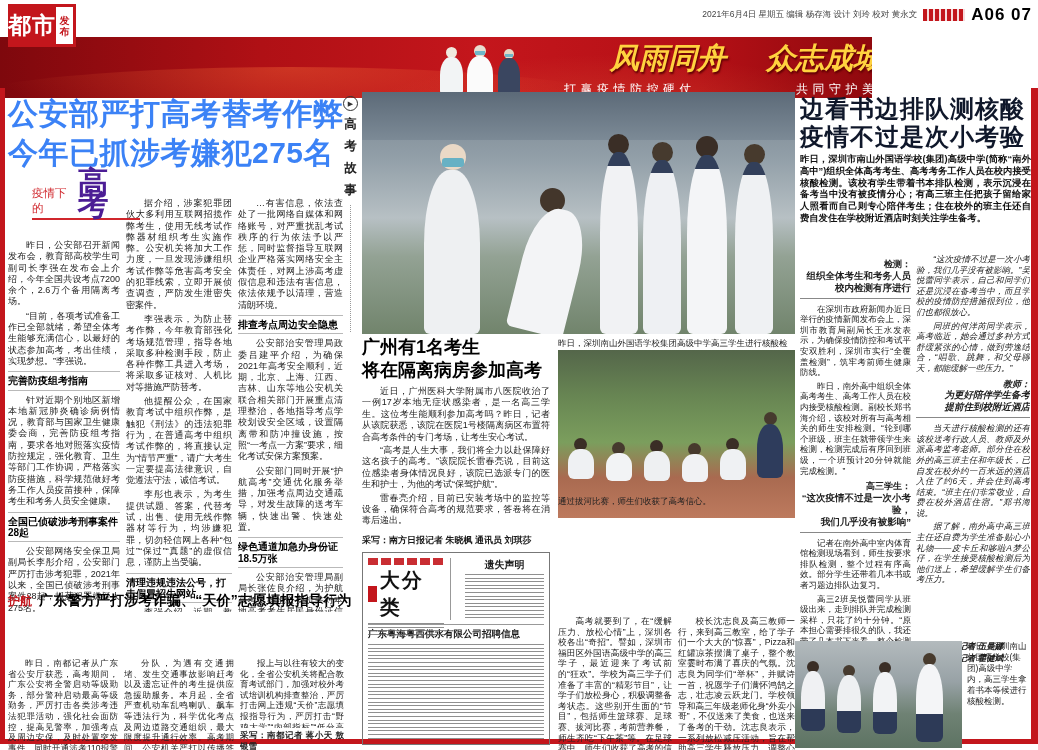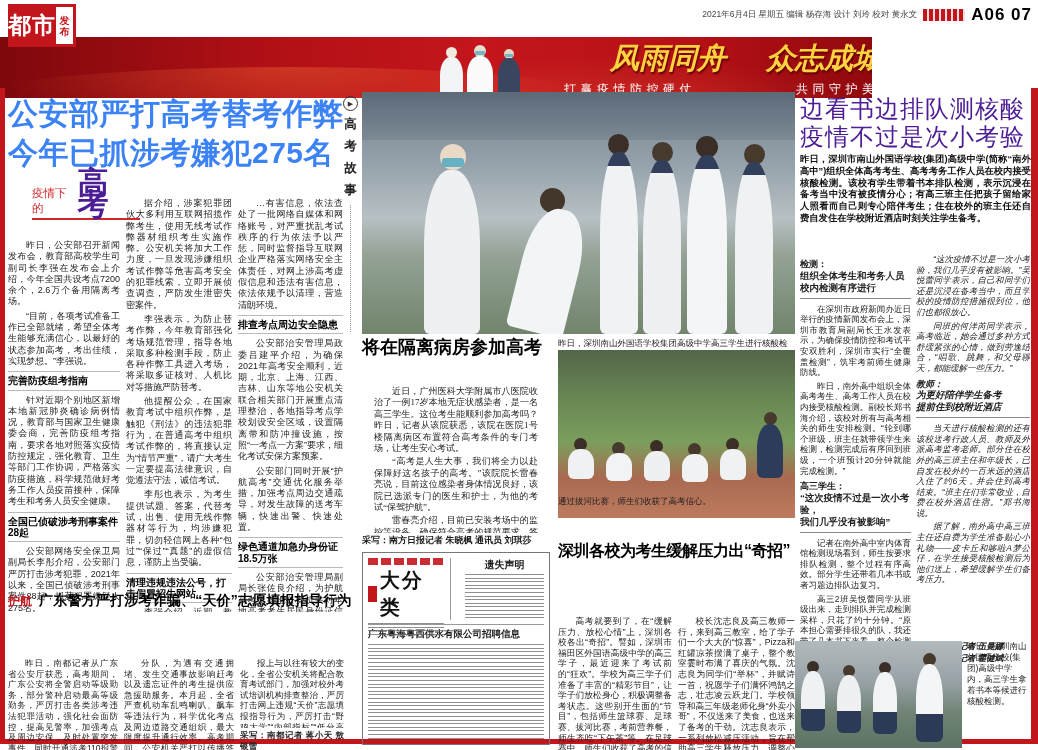--- a/index.html
+++ b/index.html
@@ -50,39 +50,39 @@
   #storytag .dots{flex:1;width:0;border-left:1px dotted #999;margin-top:6px;}
   
   .photo{position:absolute;overflow:hidden;}
   .head{position:absolute;border-radius:50%;}
   .torso{position:absolute;border-radius:45% 45% 6px 6px;}
   .cap{position:absolute;font-size:8.5px;color:#222;line-height:11px;}
   
   #gzhead{position:absolute;left:362px;top:336px;width:192px;font-size:18px;line-height:23px;font-weight:900;color:#000;}
   #gzbody{position:absolute;left:362px;top:386px;width:188px;height:160px;display:flex;flex-direction:column;font-size:9px;line-height:11.4px;text-align:justify;}
   #gzbody .body{flex:1;overflow:hidden;}
-  #gzbody p{margin:0 12px 2px;text-indent:2em;font-family:Liberation Serif, serif;}
+  #gzbody p{margin:0 0 2px;text-indent:2em;}
   
   #adbox{position:absolute;left:362px;top:552px;width:188px;height:193px;border:1px solid #777;box-sizing:border-box;padding:5px;}
   .micro{background-image:repeating-linear-gradient(180deg,#6a6a6a 0 1px,transparent 1px 3.6px);opacity:.75;}
   .micro-red{background-image:repeating-linear-gradient(90deg,#c3161c 0 10px,transparent 10px 13px);height:7px;opacity:.9;}
   #adbox .top{display:flex;gap:6px;height:62px;}
   #adbox .brand{width:76px;}
   #adbox .brand .big{font-size:20px;font-weight:900;letter-spacing:2px;color:#111;margin:2px 0;display:flex;align-items:center;gap:3px;}
   #adbox .brand .big i{display:inline-block;width:9px;height:16px;background:#c3161c;}
   #adbox .lost{flex:1;border-left:1px solid #999;padding-left:14px;font-family:Liberation Serif, serif;}
   #adbox .lost .t{text-align:center;font-weight:bold;font-size:10px;margin-bottom:2px;}
   #adbox .rt{font-weight:bold;font-size:9.5px;margin:4px 0 3px;border-top:1px solid #999;padding-top:3px;}
   
   #szhead{position:absolute;left:558px;top:540px;width:237px;font-size:16px;line-height:21px;font-weight:900;color:#000;letter-spacing:-0.5px;}
   
-  #rhead{position:absolute;left:800px;top:95px;width:232px;font-size:24px;line-height:28px;font-weight:400;color:#4c1d95;letter-spacing:1px;}
+  #rhead{position:absolute;left:800px;top:95px;width:232px;font-size:24px;line-height:28px;font-weight:700;color:#0f172a;letter-spacing:1px;}
   #rlead{position:absolute;left:800px;top:154px;width:231px;font-size:9.3px;font-weight:bold;line-height:11.8px;text-align:justify;color:#111;}
   .rcol{font-size:8.5px;line-height:10.6px;}
-  .rsec{border-bottom:1px solid #888;padding-bottom:4px;margin:5px 0 5px;text-align:left;text-indent:0;}
+  .rsec{border-bottom:1px solid #888;padding-bottom:4px;margin:5px 0 5px;text-align:right;text-indent:0;}
   .rsec .lb{font-weight:bold;font-size:9px;}
   .rsec .tt{font-weight:bold;font-size:9.5px;line-height:12px;}
   .pin{display:flex;flex-direction:column;}
   .pin .body{flex:1;overflow:hidden;}
 </style>
 </head>
 <body>
 
 <div id="page">
 
@@ -203,20 +203,21 @@
     <div class="head" style="left:290px;top:50px;width:21px;height:21px;background:#463a2e;"></div>
     <div class="torso" style="left:281px;top:68px;width:38px;height:174px;background:linear-gradient(180deg,#323f5a 0 13px,#eef0f3 13px);"></div>
     <div class="head" style="left:334px;top:44px;width:22px;height:22px;background:#3a2e26;"></div>
     <div class="torso" style="left:325px;top:63px;width:40px;height:179px;background:linear-gradient(180deg,#323f5a 0 14px,#f4f5f7 14px);"></div>
     <div class="head" style="left:382px;top:52px;width:21px;height:21px;background:#473a2d;"></div>
     <div class="torso" style="left:373px;top:70px;width:38px;height:172px;background:linear-gradient(180deg,#323f5a 0 13px,#eff1f3 13px);"></div>
   </div>
   <div class="cap" style="left:558px;top:338px;width:237px;">昨日，深圳南山外国语学校集团高级中学高三学生进行核酸检测。</div>
 
   <div id="gzhead">
+    <div>广州有1名考生</div>
     <div>将在隔离病房参加高考</div>
   </div>
   <div id="gzbody">
     <div class="body">
       <p>近日，广州医科大学附属市八医院收治了一例17岁本地无症状感染者，是一名高三学生。这位考生能顺利参加高考吗？昨日，记者从该院获悉，该院在医院1号楼隔离病区布置符合高考条件的专门考场，让考生安心考试。</p>
       <p>“高考是人生大事，我们将全力以赴保障好这名孩子的高考。”该院院长雷春亮说，目前这位感染者身体情况良好，该院已选派专门的医生和护士，为他的考试“保驾护航”。</p>
       <p>雷春亮介绍，目前已安装考场中的监控等设备，确保符合高考的规范要求，答卷将在消毒后递出。</p>
     </div>
     <div class="byline">采写：南方日报记者 朱晓枫 通讯员 刘琪莎</div>
   </div>
@@ -251,21 +252,20 @@
     <div class="head" style="left:130px;top:93px;width:13px;height:13px;background:#473a2d;"></div>
     <div class="torso" style="left:124px;top:104px;width:26px;height:28px;background:#f1f2f4;"></div>
     <div class="head" style="left:168px;top:88px;width:13px;height:13px;background:#3a2e26;"></div>
     <div class="torso" style="left:162px;top:99px;width:26px;height:31px;background:#eff1f3;"></div>
     <div class="head" style="left:206px;top:62px;width:13px;height:13px;background:#463a2e;"></div>
     <div class="torso" style="left:199px;top:74px;width:26px;height:54px;background:#2e3c5c;"></div>
   </div>
   <div class="cap" style="left:558px;top:496px;width:237px;">通过拔河比赛，师生们收获了高考信心。</div>
 
   <div id="szhead">
-    <div>深圳各校为考生缓解压力出“奇招”</div>
   </div>
   <div class="col" style="left:558px;top:588px;width:114px;height:148px;font-size:8.7px;line-height:10.6px;">
     <p>高考就要到了，在“缓解压力、放松心情”上，深圳各校各出“奇招”。譬如，深圳市福田区外国语高级中学的高三学子，最近迎来了考试前的“狂欢”。学校为高三学子们准备了丰富的“精彩节目”，让学子们放松身心，积极调整备考状态。这些别开生面的“节目”，包括师生篮球赛、足球赛、拔河比赛，考前营养餐，师生齐吃“下午茶”等。在足球赛中，师生们收获了高考的信心；学校还备好了“鸡汤券”“披萨券”，为高三学子加油助威。</p>
   </div>
   <div class="col pin" style="left:678px;top:588px;width:117px;height:148px;font-size:8.7px;line-height:10.6px;">
     <div class="body">
         <p>校长沈志良及高三教师一行，来到高三教室，给了学子们一个大大的“惊喜”，Pizza和红罐凉茶摆满了桌子，整个教室霎时布满了喜庆的气氛。沈志良为同学们“举杯”，并赋诗一首，祝愿学子们满怀鸿鹄之志，壮志凌云跃龙门。学校领导和高三年级老师化身“外卖小哥”，不仅送来了美食，也送来了备考的干劲。沈志良表示，一系列放松减压活动，旨在帮助高三学生释放压力，调整心态，让学生用一颗自信、平常、轻松的心态迎接高考。</p>
       </div>
     <div class="byline">采写：南都记者 周正阳</div>
   </div>

